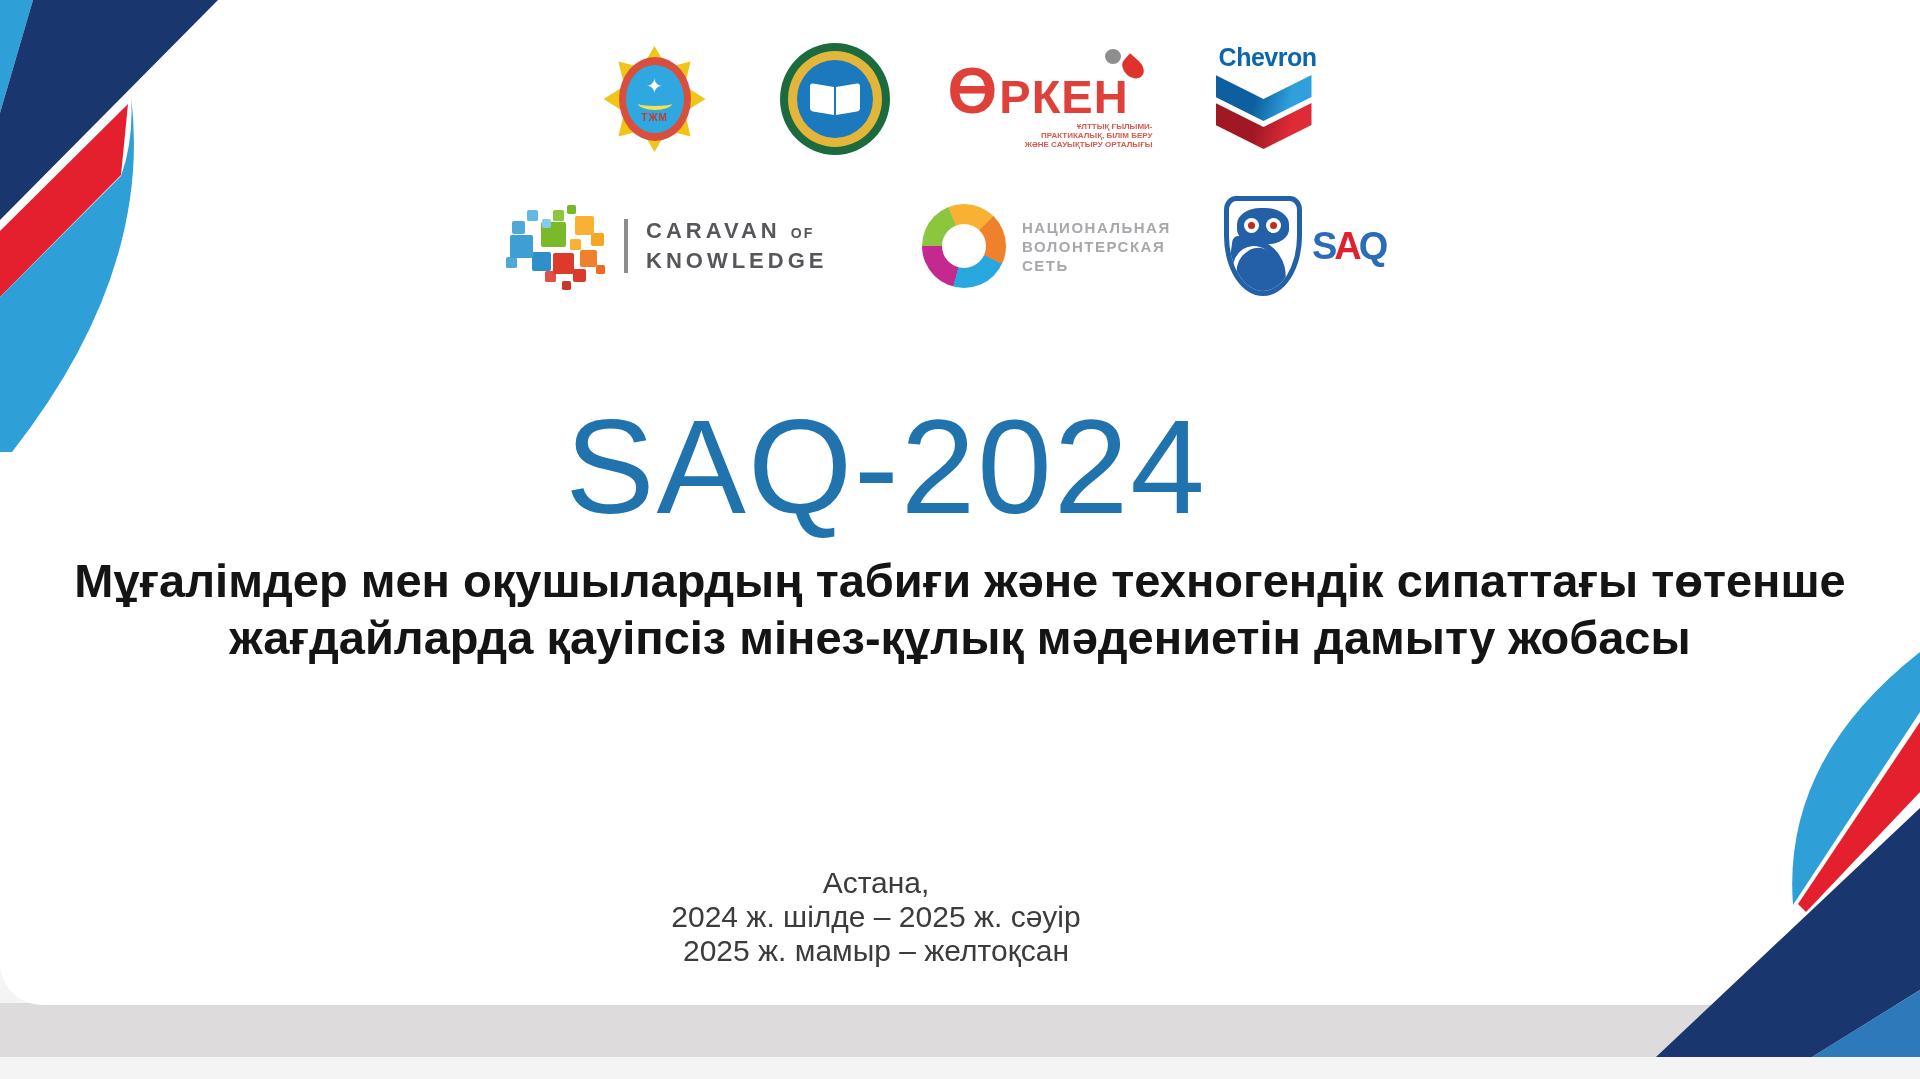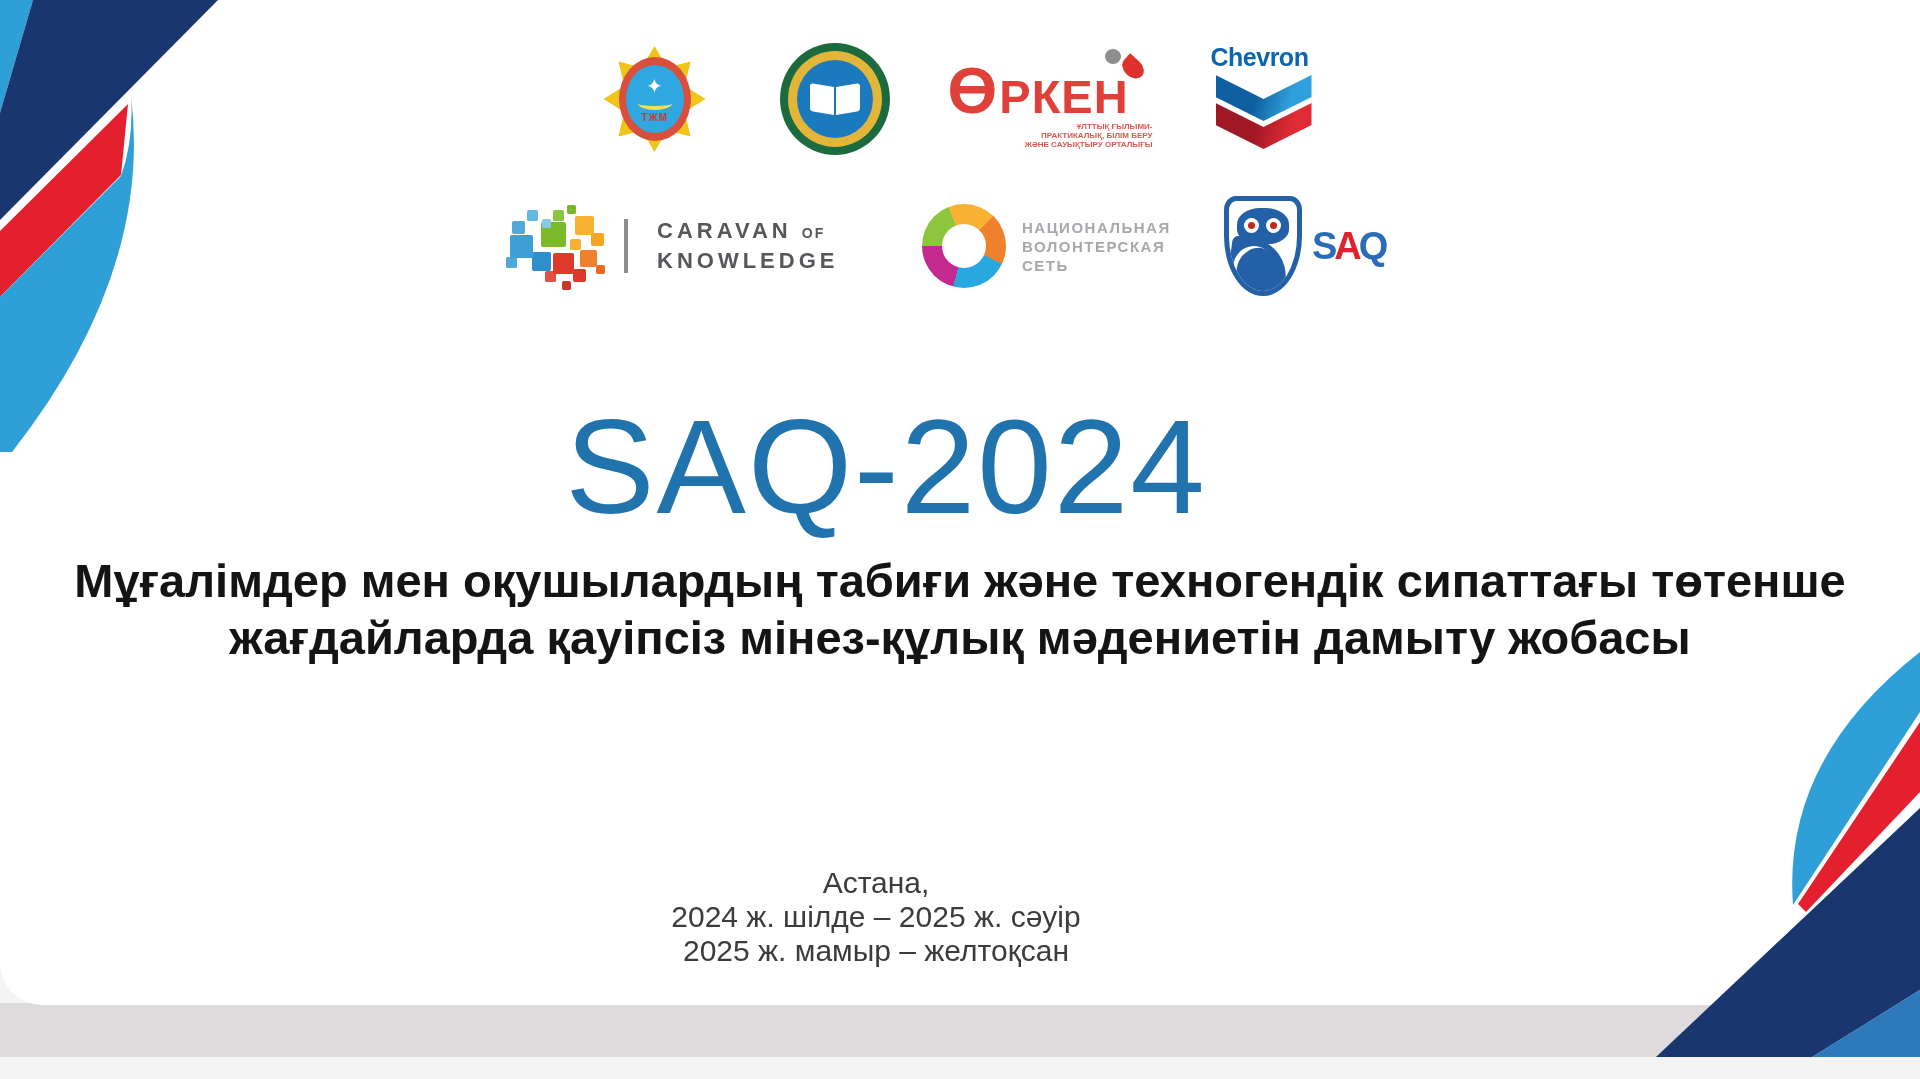--- a/index.html
+++ b/index.html
@@ -40,40 +40,40 @@
 
   
   .orken{position:relative;width:205px;height:112px;flex:none;color:#E0403A;}
   .orken-word{position:absolute;left:0;top:18px;font-size:47px;font-weight:800;letter-spacing:1px;line-height:60px;white-space:nowrap;}
   .orken-word::first-letter{font-size:64px;letter-spacing:2px;}
   .orken-head{position:absolute;top:6px;right:32px;width:16px;height:15px;border-radius:50%;background:#8E8E8E;}
   .orken-swoosh{position:absolute;top:16px;right:8px;width:24px;height:18px;background:#E0322C;border-radius:0 65% 65% 65%;transform:rotate(42deg);}
   .orken-cap{position:absolute;right:0;bottom:6px;width:128px;font-size:8px;line-height:9px;color:#D65A50;font-weight:700;text-align:right;}
 
   
-  .chevron{position:relative;width:106px;height:112px;flex:none;text-align:left;}
+  .chevron{position:relative;width:106px;height:112px;flex:none;text-align:right;}
   .chev-word{font-size:25px;font-weight:700;color:#0B66AE;letter-spacing:-0.5px;}
   .chev-mark{width:96px;height:46px;margin:0 auto;
     clip-path:polygon(0 0,50% 52%,100% 0,100% 48%,50% 100%,0 48%);}
   .chev-blue{background:linear-gradient(105deg,#0E5FA0 42%,#2FA0DC 75%);margin-top:3px;}
   .chev-red{background:linear-gradient(105deg,#A01824 42%,#DE2B35 75%);margin-top:-18px;}
 
   
   .caravan{display:flex;align-items:center;gap:18px;width:340px;flex:none;}
   .brain{position:relative;width:100px;height:90px;flex:none;}
   .brain-dots{position:absolute;left:0;top:0;width:1px;height:1px;border-radius:50%;
     box-shadow:
       26px 14px 0 5px #63B9E3, 40px 22px 0 4px #85CBEC, 12px 26px 0 6px #4FA8D8,
       15px 45px 0 11px #3E9FD4, 35px 60px 0 9px #2F8FCB, 5px 61px 0 5px #4FA8D8,
       52px 14px 0 5px #8CC63F, 65px 8px 0 4px #76B82A, 47px 33px 0 12px #7AB929,
       78px 24px 0 9px #F8B133, 91px 38px 0 6px #F5A623, 69px 43px 0 5px #F8B133,
       82px 57px 0 8px #F0812C, 94px 68px 0 4px #ED6B21, 57px 62px 0 10px #DD3A2B,
       73px 74px 0 6px #D93A2B, 44px 75px 0 5px #E25043, 60px 84px 0 4px #C9362A;}
   .caravan-sep{width:4px;height:54px;background:#8C8C8C;flex:none;}
-  .caravan-text{font-size:22px;font-weight:700;letter-spacing:4px;color:#56575B;line-height:28px;white-space:nowrap;margin-left:11px;}
+  .caravan-text{font-size:22px;font-weight:700;letter-spacing:4px;color:#56575B;line-height:28px;white-space:nowrap;}
   .caravan-of{font-size:14px;letter-spacing:2px;}
 
   
   .volunteer{display:flex;align-items:center;gap:16px;width:226px;flex:none;}
   .vol-ring{position:relative;width:84px;height:84px;border-radius:50%;flex:none;
     background:conic-gradient(from -90deg,#8CC63F 0 68deg,#F8B133 68deg 135deg,#F0812C 135deg 205deg,#29A8DF 205deg 285deg,#C4298F 285deg 360deg);}
   .vol-ring::after{content:"";position:absolute;inset:20px;border-radius:50%;background:#FFFFFF;}
   .vol-text{font-size:15px;font-weight:700;color:#A6A8AB;letter-spacing:1.5px;line-height:19px;white-space:nowrap;}
 
   

